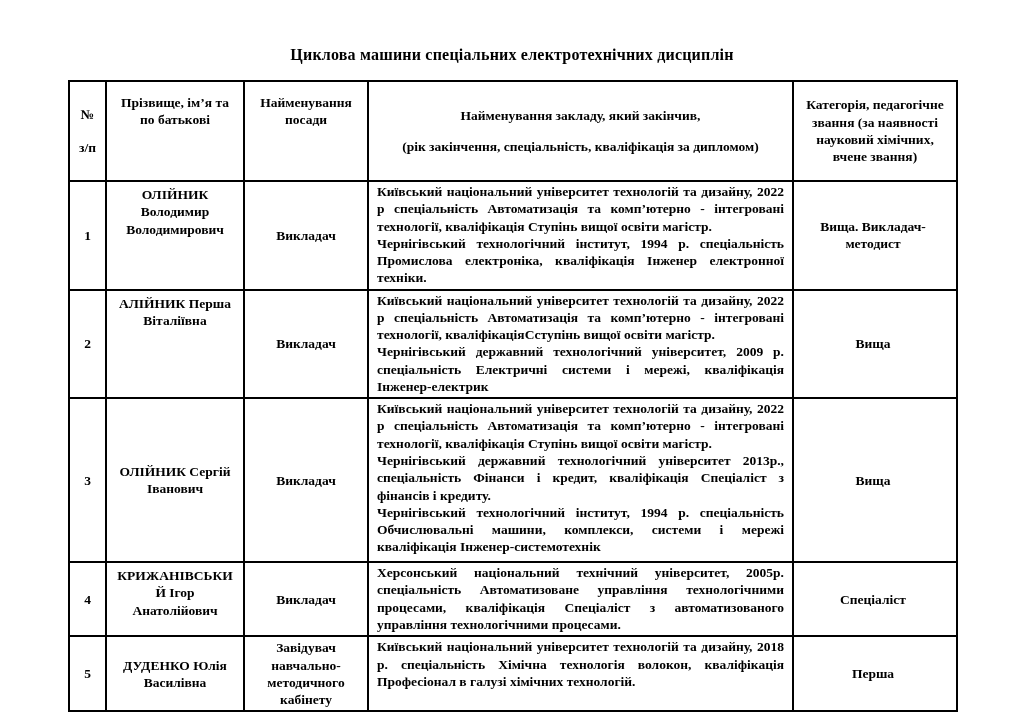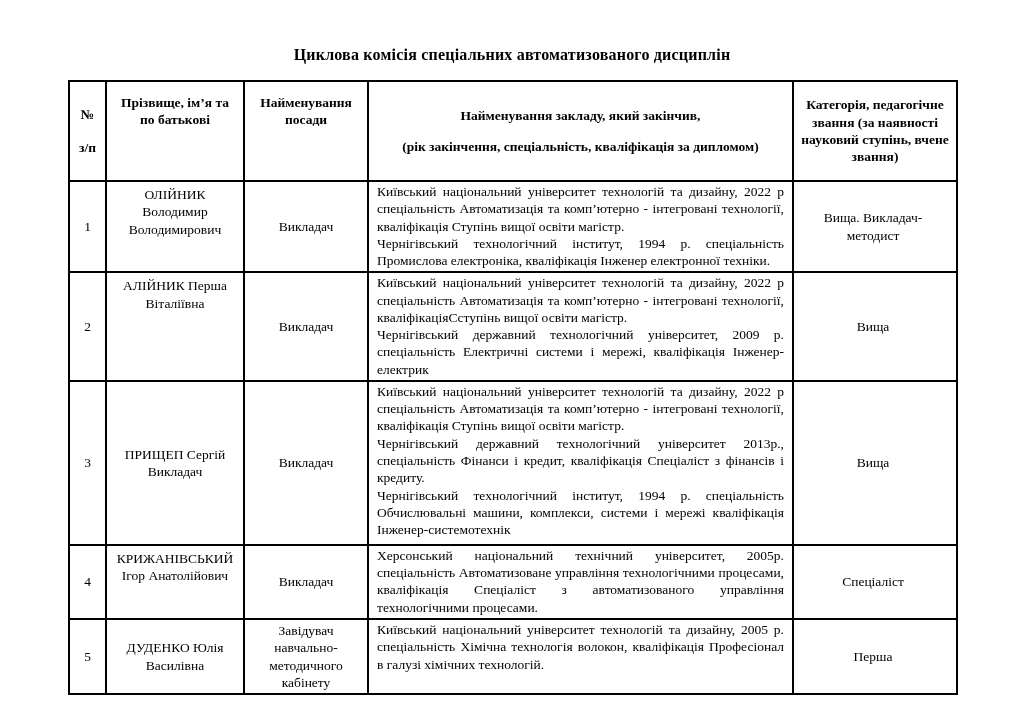--- a/index.html
+++ b/index.html
@@ -21,20 +21,21 @@
     position:absolute; left:68px; top:80px; width:888px;
     border-collapse:collapse; table-layout:fixed;
     border:2px solid #000;
   }
   .staff th, .staff td {
     border:2px solid #000;
     font-size:13.5px; line-height:1.28;
     padding:2px 6px;
     vertical-align:middle;
     word-wrap:break-word;
+    font-weight:bold;
   }
   .staff th { font-weight:bold; text-align:center; }
   th.va-top { vertical-align:top; padding-top:12px; }
 
   .hdr-num div:first-child { margin-bottom:16px; }
   .hdr-inst div.line2 { margin-top:14px; }
   .hdr-cat { padding-left:10px; padding-right:10px; line-height:1.45; }
 
   td.c-num { text-align:center; }
   td.c-name { text-align:center; padding-left:9px; padding-right:9px; }
@@ -45,21 +46,21 @@
     padding:1px 8px 2px 8px;
   }
   td.c-edu p { margin:0; }
   td.c-cat { text-align:center; padding-right:10px; }
 </style>
 </head>
 <body>
 
 <div class="page">
 
-  <div class="doc-title">Циклова комісія спеціальних автоматизованого дисциплін</div>
+  <div class="doc-title">Циклова машини спеціальних електротехнічних дисциплін</div>
 
   <table class="staff">
     <colgroup>
       <col style="width:37px">
       <col style="width:138px">
       <col style="width:124px">
       <col style="width:425px">
       <col style="width:164px">
     </colgroup>
 
@@ -68,21 +69,21 @@
       <th class="hdr-num">
         <div>№</div>
         <div>з/п</div>
       </th>
       <th class="va-top">Прізвище, ім’я та по батькові</th>
       <th class="va-top">Найменування посади</th>
       <th class="hdr-inst">
         <div class="line1">Найменування закладу, який закінчив,</div>
         <div class="line2">(рік закінчення, спеціальність, кваліфікація за дипломом)</div>
       </th>
-      <th class="hdr-cat">Категорія, педагогічне звання (за наявності науковий ступінь, вчене звання)</th>
+      <th class="hdr-cat">Категорія, педагогічне звання (за наявності науковий хімічних, вчене звання)</th>
     </tr>
 
     <tr style="height:88px">
       <td class="c-num">1</td>
       <td class="c-name v-top">ОЛІЙНИК Володимир Володимирович</td>
       <td class="c-pos">Викладач</td>
       <td class="c-edu">
         <p>Київський національний університет технологій та дизайну, 2022 р спеціальність Автоматизація та комп’ютерно - інтегровані технології, кваліфікація Ступінь вищої освіти магістр.</p>
         <p>Чернігівський технологічний інститут, 1994 р. спеціальність Промислова електроніка, кваліфікація Інженер електронної техніки.</p>
       </td>
@@ -95,21 +96,21 @@
       <td class="c-pos">Викладач</td>
       <td class="c-edu">
         <p>Київський національний університет технологій та дизайну, 2022 р спеціальність Автоматизація та комп’ютерно - інтегровані технології, кваліфікаціяСступінь вищої освіти магістр.</p>
         <p>Чернігівський державний технологічний університет, 2009 р. спеціальність Електричні системи і мережі, кваліфікація Інженер-електрик</p>
       </td>
       <td class="c-cat">Вища</td>
     </tr>
 
     <tr style="height:164px">
       <td class="c-num">3</td>
-      <td class="c-name">ПРИЩЕП Сергій Викладач</td>
+      <td class="c-name">ОЛІЙНИК Сергій Іванович</td>
       <td class="c-pos">Викладач</td>
       <td class="c-edu">
         <p>Київський національний університет технологій та дизайну, 2022 р спеціальність Автоматизація та комп’ютерно - інтегровані технології, кваліфікація Ступінь вищої освіти магістр.</p>
         <p>Чернігівський державний технологічний університет 2013р., спеціальність Фінанси і кредит, кваліфікація Спеціаліст з фінансів і кредиту.</p>
         <p>Чернігівський технологічний інститут, 1994 р. спеціальність Обчислювальні машини, комплекси, системи і мережі кваліфікація Інженер-системотехнік</p>
       </td>
       <td class="c-cat">Вища</td>
     </tr>
 
     <tr style="height:69px">
@@ -120,20 +121,20 @@
         <p>Херсонський національний технічний університет, 2005р. спеціальність Автоматизоване управління технологічними процесами, кваліфікація Спеціаліст з автоматизованого управління технологічними процесами.</p>
       </td>
       <td class="c-cat">Спеціаліст</td>
     </tr>
 
     <tr style="height:65px">
       <td class="c-num">5</td>
       <td class="c-name">ДУДЕНКО Юлія Василівна</td>
       <td class="c-pos">Завідувач навчально-методичного кабінету</td>
       <td class="c-edu">
-        <p>Київський національний університет технологій та дизайну, 2005 р. спеціальність Хімічна технологія волокон, кваліфікація Професіонал в галузі хімічних технологій.</p>
+        <p>Київський національний університет технологій та дизайну, 2018 р. спеціальність Хімічна технологія волокон, кваліфікація Професіонал в галузі хімічних технологій.</p>
       </td>
       <td class="c-cat">Перша</td>
     </tr>
 
   </tbody>
     </table>
 </div>
 
 </body></html>

